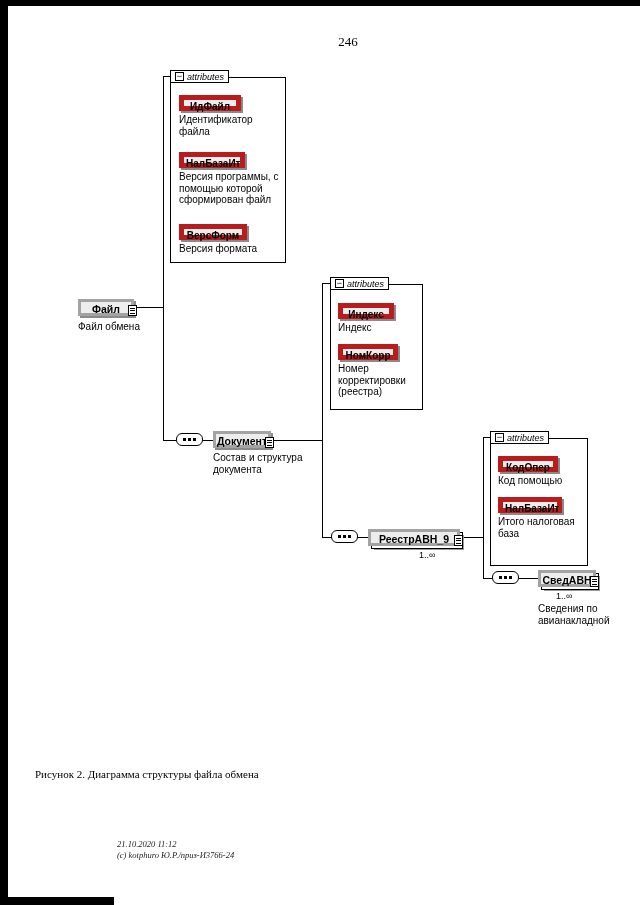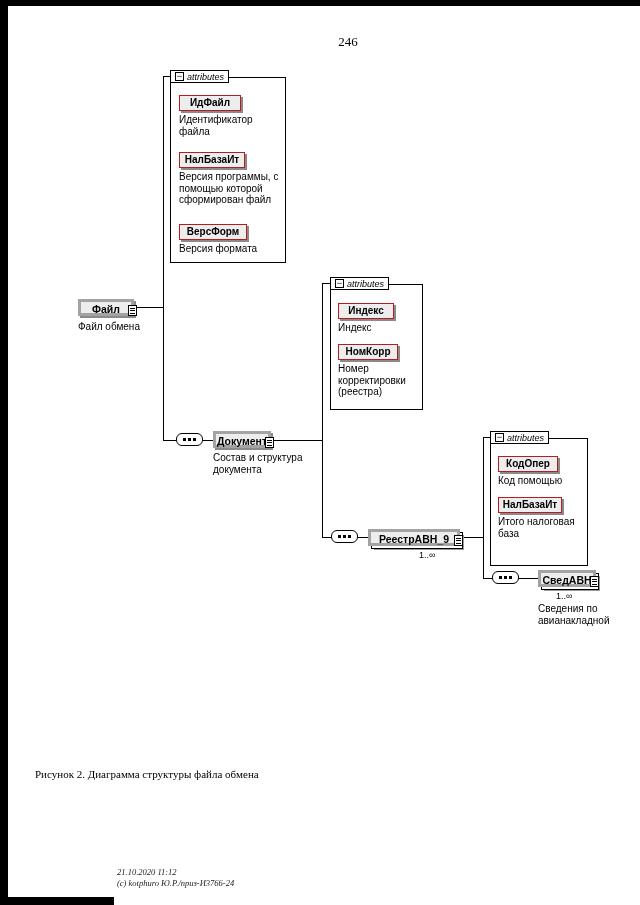--- a/index.html
+++ b/index.html
@@ -11,30 +11,30 @@
   }
   .serif { font-family:"Liberation Serif", serif; }
   .line { position:absolute; background:#000; }
   .edge { position:absolute; background:#000; }
 
   .page-number { position:absolute; top:34px; left:48px; width:600px; text-align:center;
     font-size:13px; }
   .caption { position:absolute; top:768px; left:35px; width:600px; text-align:left;
     font-size:11px; }
   .footer { position:absolute; left:117px; top:839px; font-style:italic; font-size:8.5px;
-    line-height:10.5px; color:#222;margin-top:28px; }
+    line-height:10.5px; color:#222; }
 
   .elem-box {
     position:absolute; height:17px; border:3px solid #a3a3a3; background:#ededed;
     box-shadow:2px 2px 0 #8a8a8a; font-weight:bold; font-size:10.5px;
     line-height:15px; text-align:center; z-index:4;
   }
   .elem-box.repeat { box-shadow:3px 3px 0 -1px #ffffff, 3px 3px 0 0 #000, 5px 5px 0 -1px #9a9a9a; }
   .attr-box {
-    position:absolute; height:16px; border:1px solid #b91c1c; background:#ededed;
+    position:absolute; height:16px; border:5px solid #b91c1c; background:#ededed;
     box-shadow:2px 2px 0 #8a8a8a; font-weight:bold; font-size:10px;
     line-height:14px; text-align:center; z-index:4; padding:0 2px;
   }
   .desc { position:absolute; font-size:10px; line-height:11.5px; z-index:3; }
   .desc.brk { overflow-wrap:break-word; word-wrap:break-word; }
   .card { position:absolute; font-size:9px; z-index:4; }
 
   .frame { position:absolute; border:1px solid #000; background:#fff; z-index:1; }
   .attr-tab {
     position:absolute; height:13px; border:1px solid #000; background:#fff;

